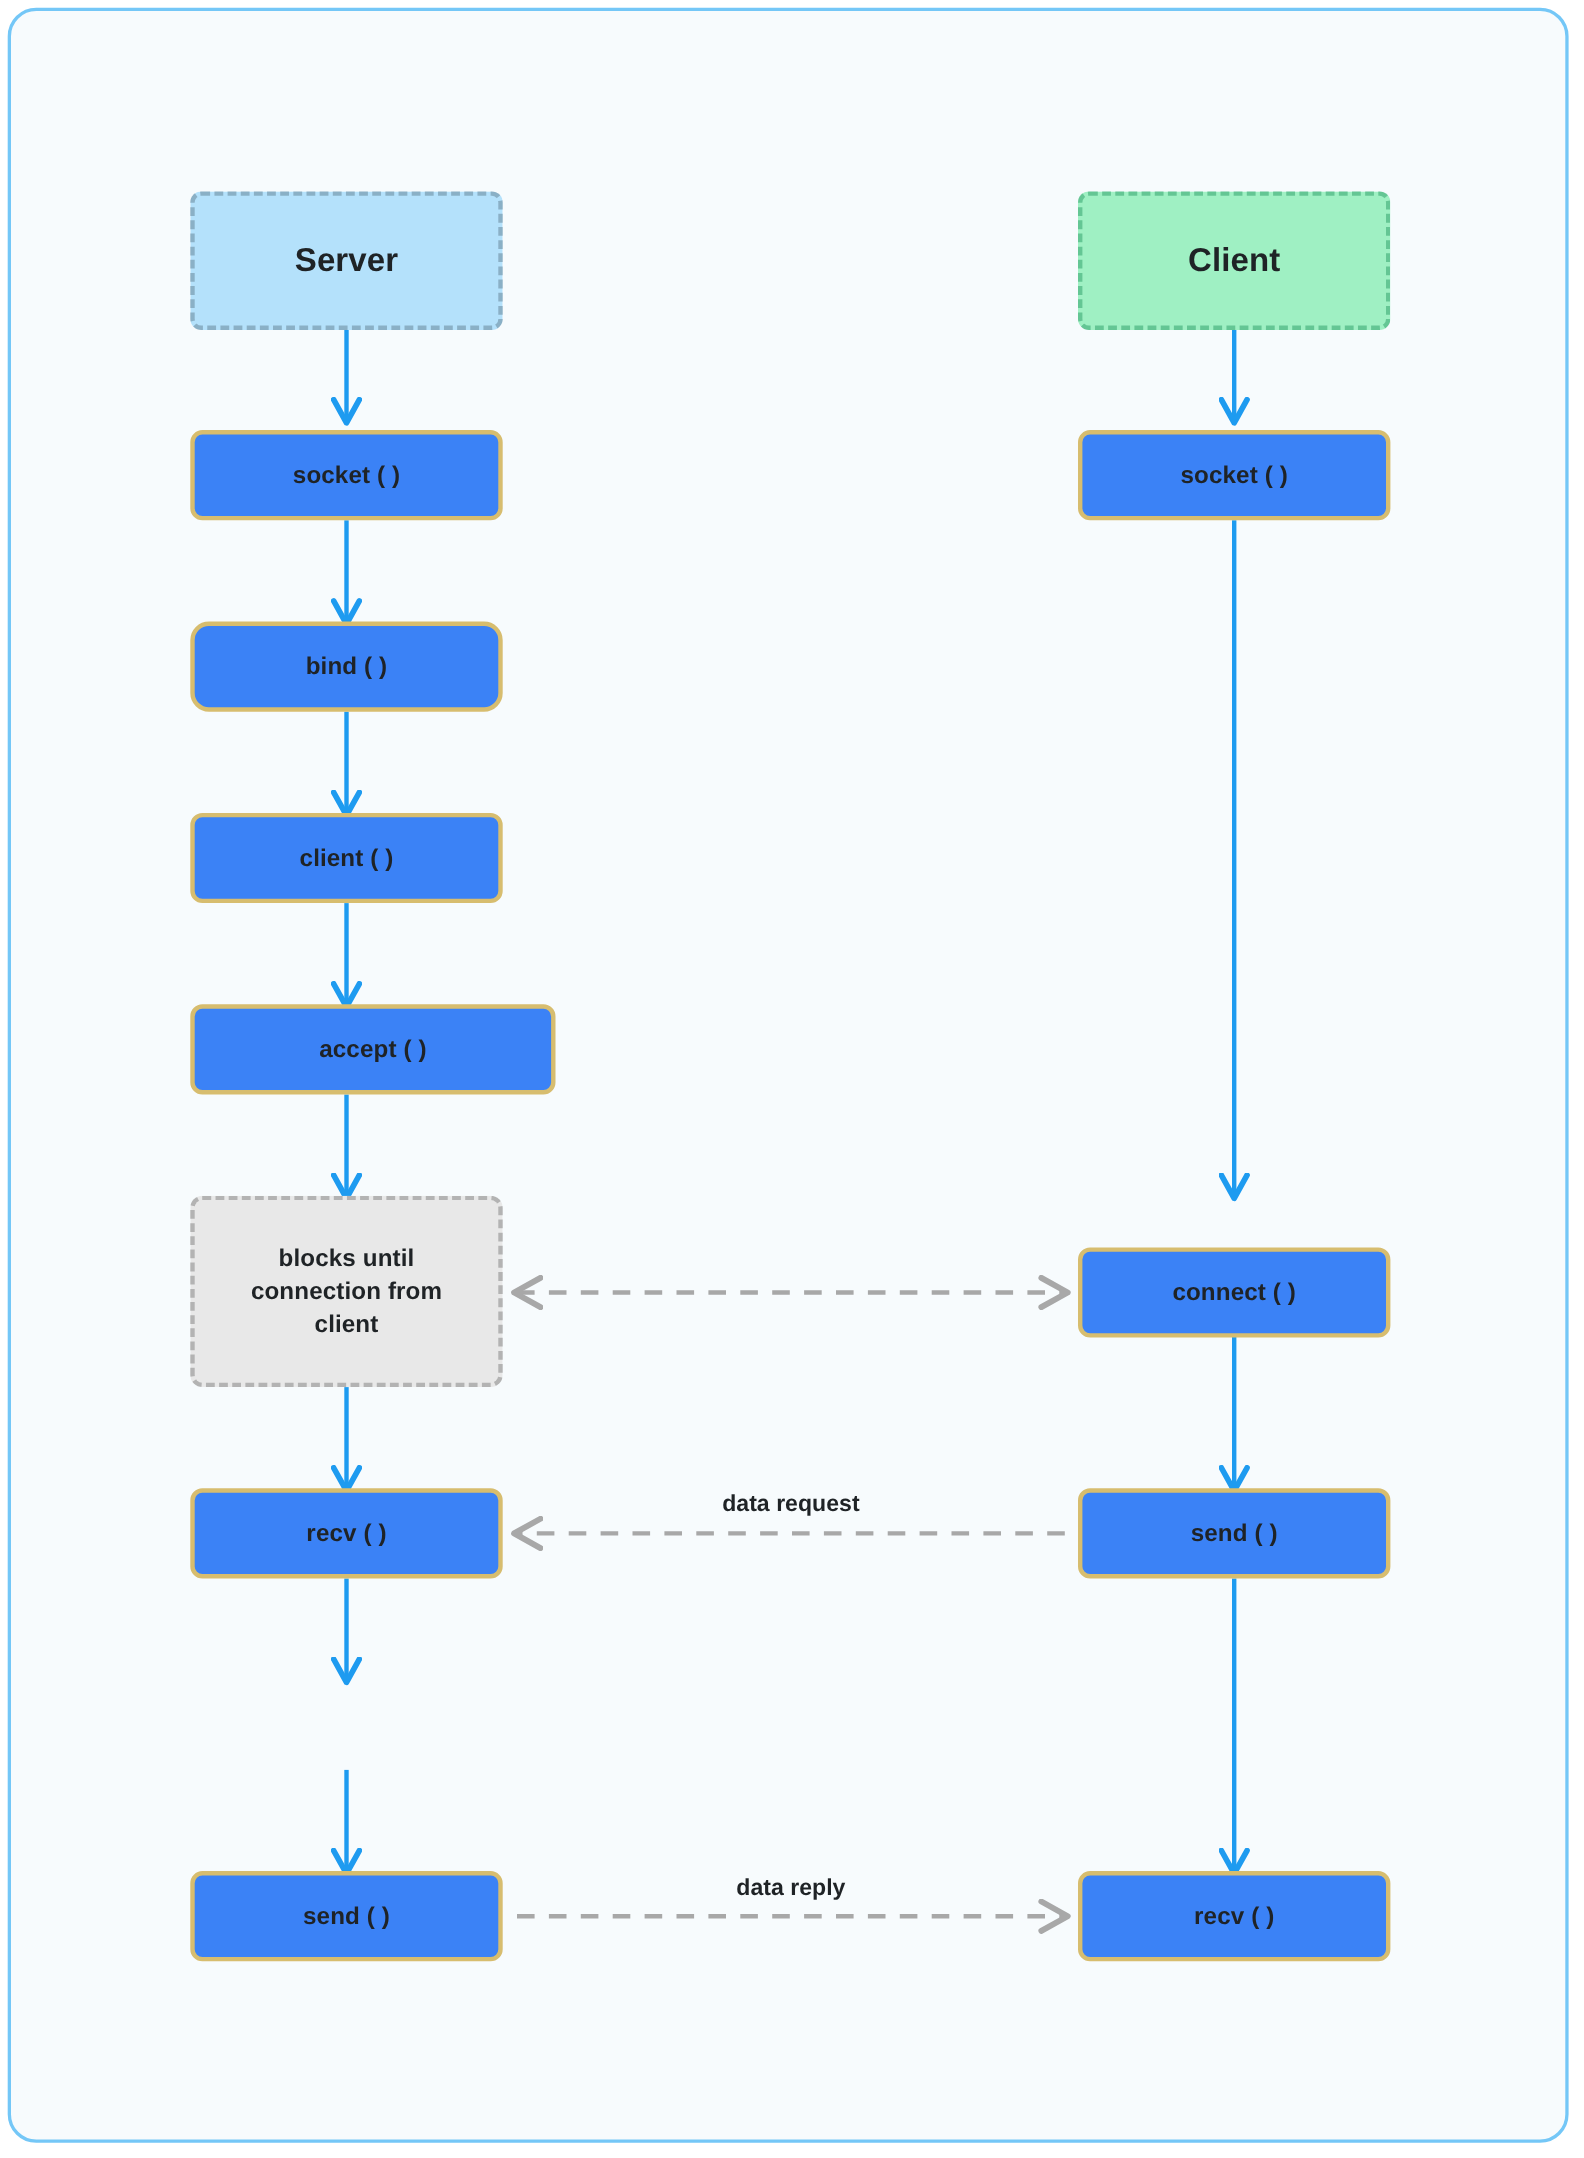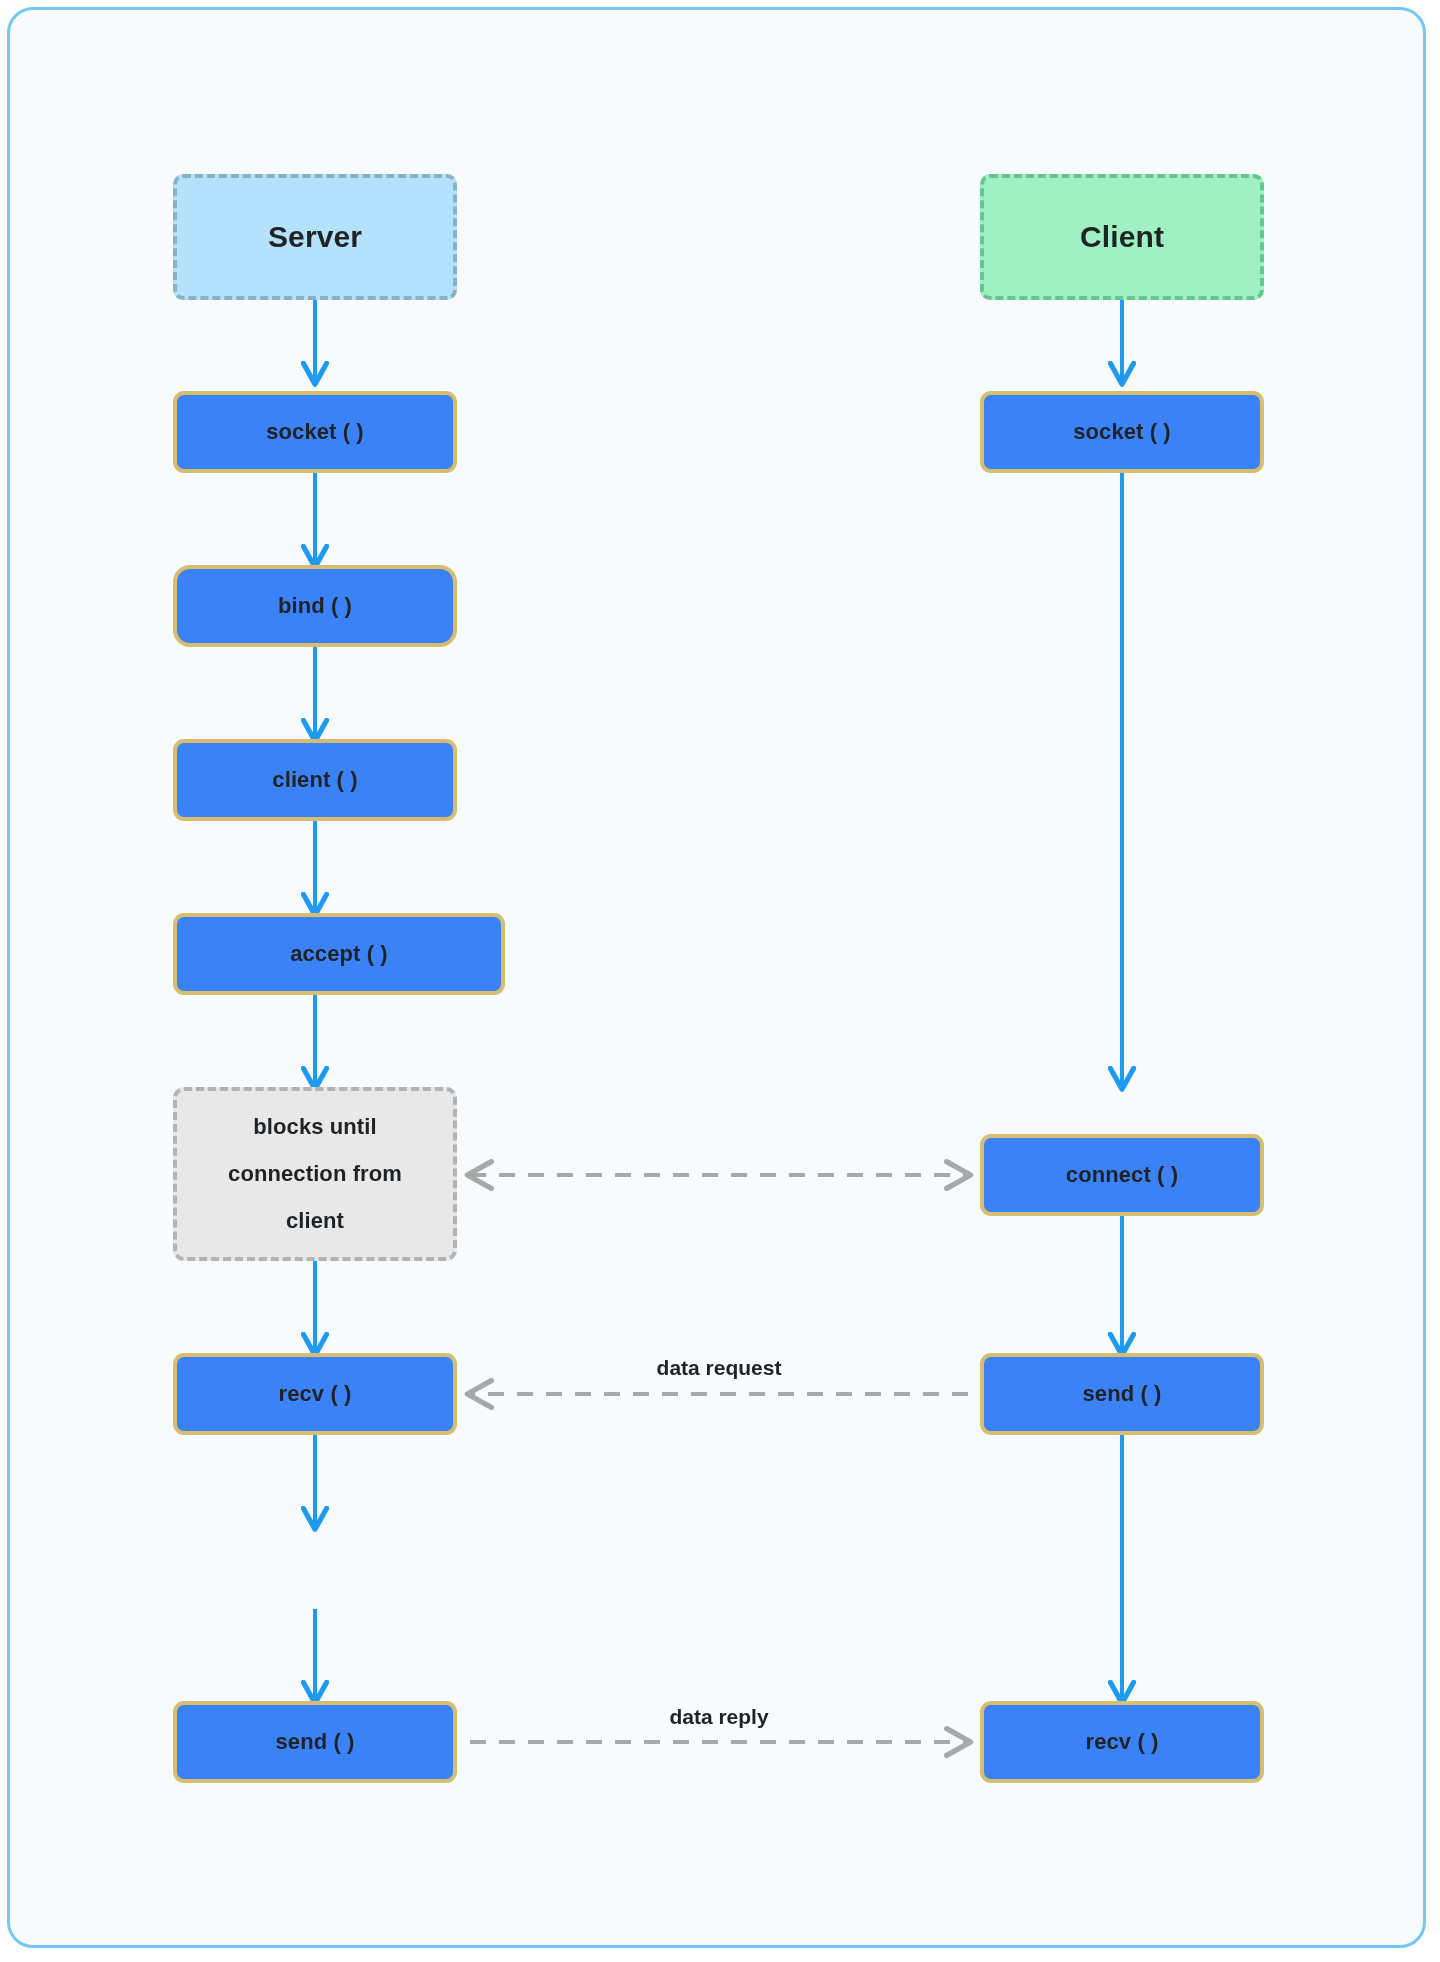--- a/index.html
+++ b/index.html
@@ -140,21 +140,21 @@
   </div>
 
   <div class="node node-call" style="left:173px; top:739px; width:284px; height:82px;">
     <span>client ( )</span>
   </div>
 
   <div class="node node-call" style="left:173px; top:913px; width:332px; height:82px;">
     <span>accept ( )</span>
   </div>
 
-  <div class="node node-state" style="left:173px; top:1087px; width:284px; height:174px; flex-direction:column;gap:17px;">
+  <div class="node node-state" style="left:173px; top:1087px; width:284px; height:174px; flex-direction:column;">
     <span>blocks until</span>
     <span>connection from</span>
     <span>client</span>
   </div>
 
   <div class="node node-call" style="left:173px; top:1353px; width:284px; height:82px;">
     <span>recv ( )</span>
   </div>
 
 

